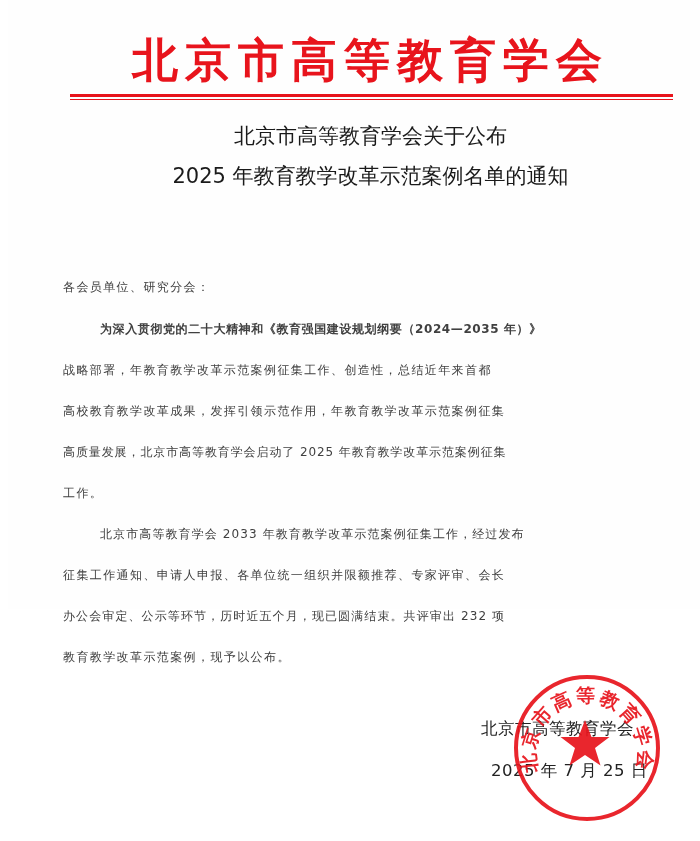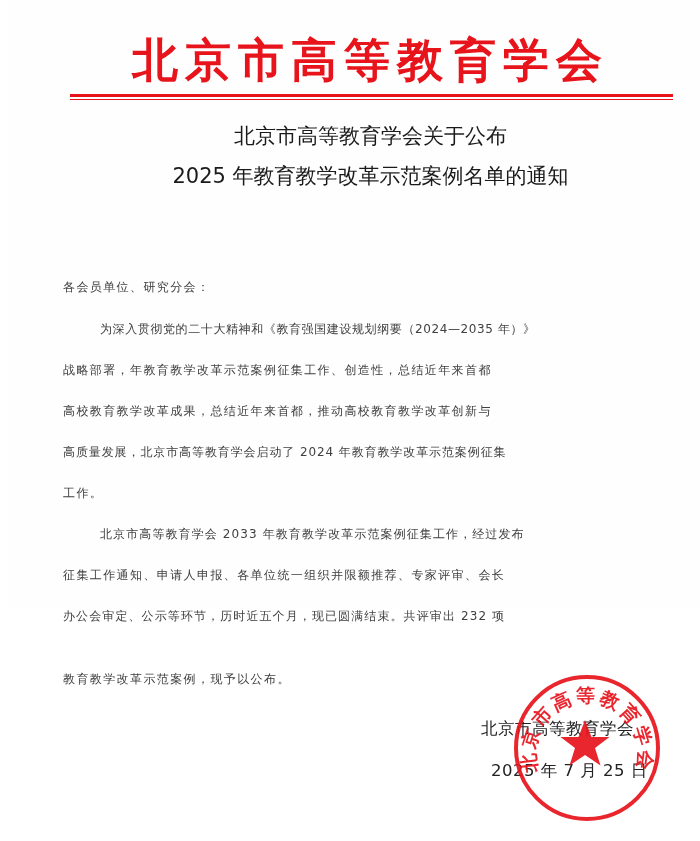--- a/index.html
+++ b/index.html
@@ -101,32 +101,32 @@
   <div class="masthead">北京市高等教育学会</div>
   <div class="red-rule-thick"></div>
   <div class="red-rule-thin"></div>
 
   <div class="title l1">北京市高等教育学会关于公布</div>
   <div class="title l2">2025 年教育教学改革示范案例名单的通知</div>
 
   <div class="body-line" style="top:276px;">各会员单位、研究分会：</div>
 
   <div>
-    <div class="body-line indent" style="top:318px; letter-spacing:0.6px;">为深入贯彻党的二十大精神和《教育强国建设规划纲要（2024—2035 年）》</div>
+    <div class="body-line indent" style="top:318px; letter-spacing:0.6px;font-weight:bold;">为深入贯彻党的二十大精神和《教育强国建设规划纲要（2024—2035 年）》</div>
     <div class="body-line" style="top:359px;">战略部署，年教育教学改革示范案例征集工作、创造性，总结近年来首都</div>
-    <div class="body-line" style="top:400px;">高校教育教学改革成果，总结近年来首都，推动高校教育教学改革创新与</div>
-    <div class="body-line" style="top:441px; letter-spacing:0.9px;">高质量发展，北京市高等教育学会启动了 2024 年教育教学改革示范案例征集</div>
+    <div class="body-line" style="top:400px;">高校教育教学改革成果，发挥引领示范作用，年教育教学改革示范案例征集</div>
+    <div class="body-line" style="top:441px; letter-spacing:0.9px;">高质量发展，北京市高等教育学会启动了 2025 年教育教学改革示范案例征集</div>
     <div class="body-line" style="top:482px;">工作。</div>
   </div>
 
   <div>
     <div class="body-line indent" style="top:523px; letter-spacing:1.1px;">北京市高等教育学会 2033 年教育教学改革示范案例征集工作，经过发布</div>
     <div class="body-line" style="top:564px;">征集工作通知、申请人申报、各单位统一组织并限额推荐、专家评审、会长</div>
     <div class="body-line" style="top:605px; letter-spacing:1.1px;">办公会审定、公示等环节，历时近五个月，现已圆满结束。共评审出 232 项</div>
-    <div class="body-line" style="top:646px;margin-top:22px;">教育教学改革示范案例，现予以公布。</div>
+    <div class="body-line" style="top:646px;">教育教学改革示范案例，现予以公布。</div>
   </div>
 
   <div class="signature" style="left:473px; top:718px;">北京市高等教育学会</div>
   <div class="signature" style="left:483px; top:760px;">2025 年 7 月 25 日</div>
 
   <svg class="seal" viewBox="0 0 148 148">
     <defs>
       <path id="sealArc" d="M 30 108 A 52 52 0 1 1 118 108"></path>
     </defs>
     <circle cx="74" cy="74" r="71" fill="none" stroke="#e8141c" stroke-width="4"></circle>

